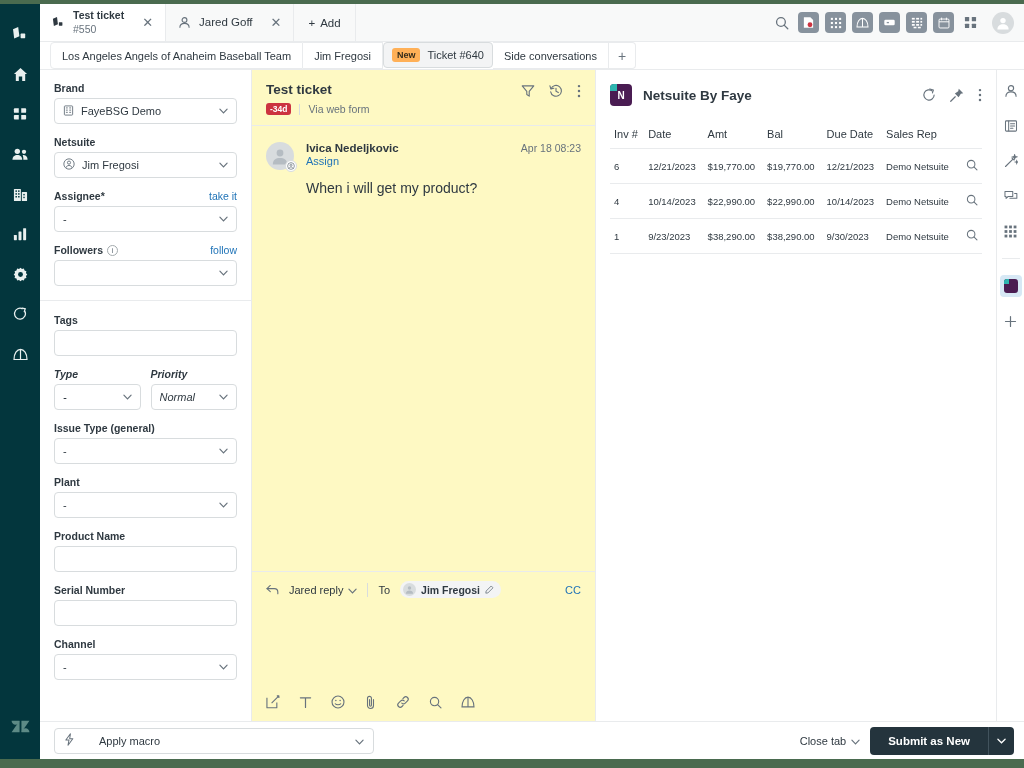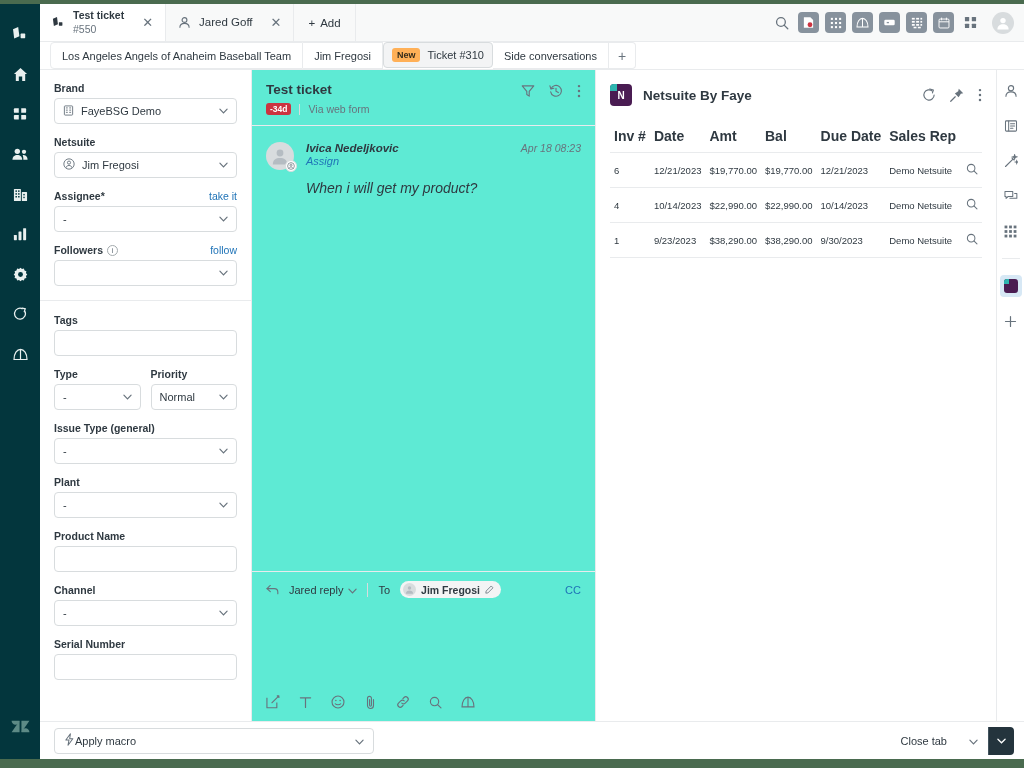--- a/index.html
+++ b/index.html
@@ -30,21 +30,21 @@
     width: 40px; height: 40px;
     display: flex; align-items: center; justify-content: center;
     color: #e9f0ef;
     cursor: pointer;
   }
   .rail-icon svg { display:block; }
   .rail-spacer { flex: 1; }
   .rail-logo { margin-bottom: 14px; }
 
   
-  .mainwrap { flex: 1; display: flex; flex-direction: column; min-width: 0; background:#5eead4;justify-content:center;}
+  .mainwrap { flex: 1; display: flex; flex-direction: column; min-width: 0; background:#fef9c3;justify-content:center;}
 
   
   .topbar {
     height: 38px; flex: 0 0 38px;
     display: flex; align-items: stretch;
     background: #f8f9f9;
     border-bottom: 1px solid #e9ebed;
   }
   .tabs { display: flex; align-items: stretch; }
   .tab {
@@ -128,21 +128,21 @@
     display: flex; align-items: center; gap: 7px;
     padding: 0 8px; font-size: 11px; color: #2f3941;
     background: #fff; cursor: pointer;
   }
   .sel .val { flex: 1; overflow:hidden; white-space:nowrap; text-overflow:ellipsis;}
   .sel .chev { color: #68737d; display:flex; }
   .txt {
     height: 26px; border: 1px solid #d8dcde; border-radius: 4px;
     background: #fff; cursor: text;
   }
-  .fld-row { display: flex; gap: 10px; }
+  .fld-row { display: flex; gap: 10px; font-style: italic; }
   .fld-row .fld { flex: 1; min-width: 0;}
   .fdiv { height:1px; background:#e9ebed; margin: 14px -14px 13px -14px; }
   .info-i {
     width:11px;height:11px;border-radius:50%;border:1px solid #a3aaad;color:#68737d;
     font-size:8px;display:inline-flex;align-items:center;justify-content:center;font-weight:400;
   }
 
   
   .convo { flex: 1; display: flex; flex-direction: column; min-width: 0; border-right:1px solid #e9ebed; }
   .convo-head {
@@ -154,21 +154,21 @@
   .ticket-meta { display: flex; align-items: center; gap: 8px; }
   .badge-sla {
     background: #cc3340; color: #fff; font-size: 8.5px; font-weight: 700;
     border-radius: 3px; padding: 1px 4px;
   }
   .meta-div { width:1px; height:11px; background:#d8dcde;}
   .meta-via { font-size: 10.5px; color: #68737d;}
   .convo-head-r { display:flex; align-items:center; gap: 14px; padding-top:2px;}
   .ch-ico { color:#68737d; cursor:pointer; display:flex;}
 
-  .convo-body { flex:1; overflow-y:auto; padding: 16px 14px; font-style: italic; }
+  .convo-body { flex:1; overflow-y:auto; padding: 16px 14px; }
   .comment { display:flex; gap: 12px; }
   .c-avatar {
     width: 28px; height: 28px; border-radius: 50%; background: #d8dcde;
     flex: 0 0 28px; position: relative;
     display:flex;align-items:center;justify-content:center;
   }
   .c-avatar .sub {
     position:absolute; right:-3px; bottom:-2px; width:12px;height:12px;border-radius:50%;
     background:#fff;border:1px solid #d8dcde;display:flex;align-items:center;justify-content:center;
   }
@@ -206,21 +206,21 @@
   }
   .app-icon::before{content:"";position:absolute;left:0;top:0;width:7px;height:7px;background:#2eb6b0;border-radius:4px 0 0 0;}
   .app-icon span{position:relative;z-index:1;}
   .app-title { font-size: 13.5px; font-weight:700; color:#2f3941; flex:1;}
   .app-acts { display:flex; align-items:center; gap:14px;}
   .aa { color:#68737d; cursor:pointer; display:flex;}
 
   .inv-table { margin: 22px 14px 0 14px; }
   .inv-table table { width:100%; border-collapse: collapse; }
   .inv-table th {
-    text-align:left; font-size:14px; font-weight:700; color:#2f3941;
+    text-align:left; font-size:11px; font-weight:400; color:#2f3941;
     padding: 0 4px 8px 4px; border-bottom:1px solid #e9ebed; white-space:nowrap;
   }
   .inv-table td {
     font-size:9.5px; color:#2f3941; padding: 10px 4px; border-bottom:1px solid #e9ebed;
     white-space:nowrap;
   }
   .inv-table td.mag { width:24px; text-align:right; color:#68737d;}
   .inv-table .mag span{cursor:pointer; display:inline-flex;}
 
   
@@ -240,25 +240,25 @@
   .rr-app i::before{content:"";position:absolute;left:0;top:0;width:5px;height:5px;background:#2eb6b0;border-radius:3px 0 0 0;}
 
   
   .footer {
     height: 38px; flex: 0 0 38px; background:#fff;
     border-top: 1px solid #e9ebed;
     display:flex; align-items:center; padding: 0 10px 0 14px; gap: 10px;
   }
   .macro {
     flex: 0 0 320px; height: 26px; border:1px solid #d8dcde; border-radius:4px;
-    display:flex;align-items:center;gap:0;padding:8px 9px;font-size:11px;color:#2f3941;cursor:pointer;
+    display:flex;align-items:center;gap:24px;padding:8px 9px;font-size:11px;color:#2f3941;cursor:pointer;
   }
   .macro .val{flex:1;}
   .footer-spacer{flex:1;}
-  .close-tab{display:flex;align-items:center;gap:22px;font-size:11px;color:#2f3941;cursor:pointer;}
+  .close-tab{display:flex;align-items:center;gap:5px;font-size:11px;color:#2f3941;cursor:pointer;}
   .submit-grp{display:flex;align-items:stretch;}
   .submit-btn{
     background:#24343d;color:#fff;font-size:11.5px;font-weight:700;
     padding:0 18px;height:28px;border-radius:4px 0 0 4px;display:flex;align-items:center;cursor:pointer;
   }
   .submit-caret{
     background:#24343d;color:#fff;width:26px;height:28px;border-radius:0 4px 4px 0;
     display:flex;align-items:center;justify-content:center;cursor:pointer;
     border-left:1px solid #42535d;
   }
@@ -467,21 +467,21 @@
 
     <div class="crumbrow">
       <div class="crumb">
         <span>Los Angeles Angels of Anaheim Baseball Team</span>
       </div>
       <div class="crumb">
         <span>Jim Fregosi</span>
       </div>
       <div class="crumb sel">
         <span class="badge-new">New</span>
-        <span>Ticket #310</span>
+        <span>Ticket #640</span>
       </div>
       <div class="crumb">
         <span>Side conversations</span>
       </div>
       <div class="crumb plus">
         <span>+</span>
       </div>
     </div>
 
     <div class="body">
@@ -631,37 +631,37 @@
 
         <div class="fld">
           <div class="fld-label">
             <span class="lbl">Product Name</span>
           </div>
           <div class="txt"></div>
         </div>
 
         <div class="fld">
           <div class="fld-label">
+            <span class="lbl">Serial Number</span>
+          </div>
+          <div class="txt"></div>
+        </div>
+
+        <div class="fld">
+          <div class="fld-label">
             <span class="lbl">Channel</span>
           </div>
           <div class="sel">
             <span class="val">-</span>
             <span class="chev">
               <svg width="9" height="6" viewBox="0 0 10 6" fill="none" stroke="currentColor" stroke-width="1.3" stroke-linecap="round">
                   <path d="M1 1 L5 5 L9 1"></path>
                 </svg>
             </span>
           </div>
-        </div>
-
-        <div class="fld">
-          <div class="fld-label">
-            <span class="lbl">Serial Number</span>
-          </div>
-          <div class="txt"></div>
         </div>
 
       </div>
 
       <div class="convo">
         <div class="convo-head">
           <div class="convo-head-l">
             <div class="ticket-title">Test ticket</div>
             <div class="ticket-meta">
               <span class="badge-sla">-34d</span>
@@ -969,20 +969,21 @@
       <div class="footer-spacer"></div>
       <div class="close-tab">
         <span>Close tab</span>
         <span>
           <svg width="9" height="6" viewBox="0 0 10 6" fill="none" stroke="#68737d" stroke-width="1.3" stroke-linecap="round">
               <path d="M1 1 L5 5 L9 1"></path>
             </svg>
         </span>
       </div>
       <div class="submit-grp">
+        <div class="submit-btn">Submit as New</div>
         <div class="submit-caret">
           <svg width="9" height="6" viewBox="0 0 10 6" fill="none" stroke="#fff" stroke-width="1.4" stroke-linecap="round">
               <path d="M1 1 L5 5 L9 1"></path>
             </svg>
         </div>
       </div>
     </div>
 
   </div>
 </div>

